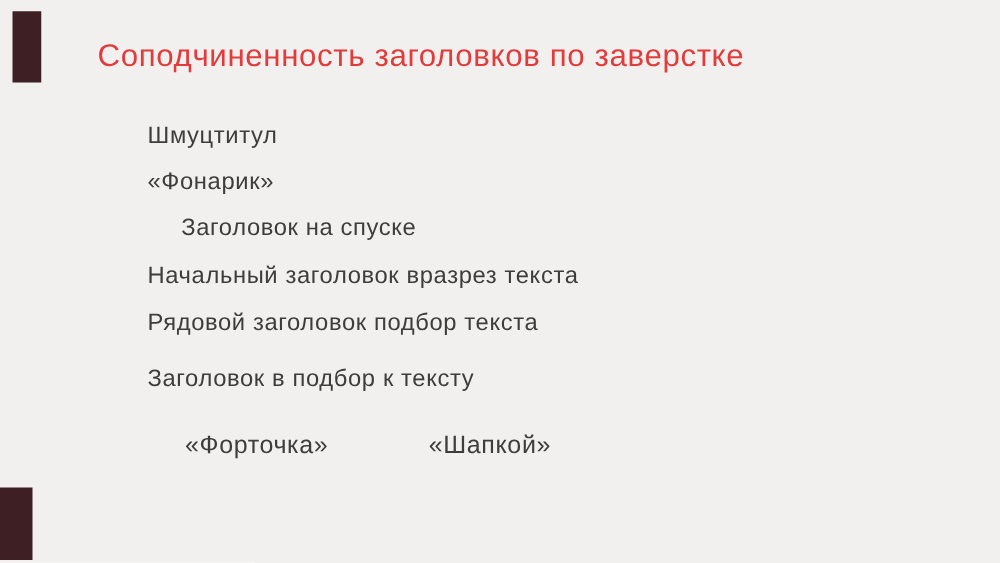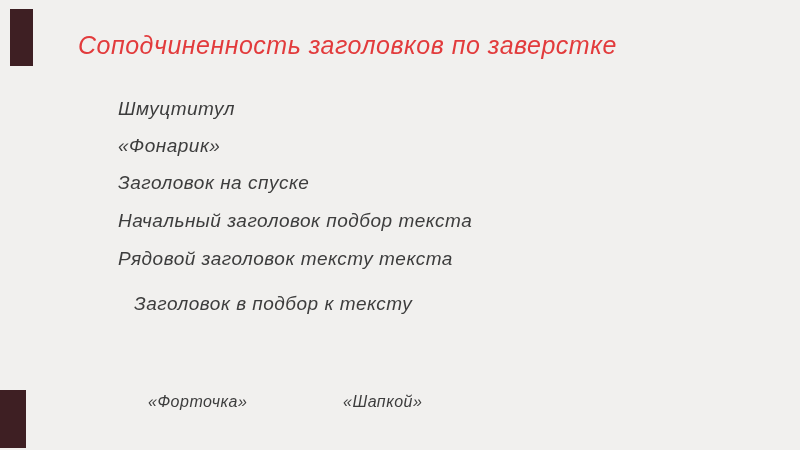--- a/index.html
+++ b/index.html
@@ -6,21 +6,20 @@
     margin: 0;
     padding: 0;
   }
   .slide {
     position: relative;
     width: 800px;
     height: 450px;
     overflow: hidden;
     background: var(--bg, #f1f0ee);
     font-family: "Liberation Sans", "DejaVu Sans", sans-serif;
-    font-style: italic;
   }
   .corner-accent {
     position: absolute;
     background: var(--corner, #3e1f23);
   }
   .corner-accent.top-left {
     left: 10px;
     top: 9px;
     width: 23px;
     height: 57px;
@@ -46,33 +45,32 @@
     position: absolute;
     left: 118px;
     font-size: 19px;
     font-weight: 400;
     letter-spacing: 0.5px;
     color: var(--text, #3d3d3d);
     white-space: nowrap;
   }
   .item-0 { top: 98px; }
   .item-1 { top: 135px; }
-  .item-2 { top: 172px; }
+  .item-2 { top: 172px; margin-left: 27px; }
   .item-3 { top: 210px; }
   .item-4 { top: 248px; }
-  .item-5 { top: 293px; margin-left: 16px; }
+  .item-5 { top: 293px; }
   .quoted-label {
     position: absolute;
     top: 345px;
-    font-size: 16px;
+    font-size: 20px;
     font-weight: 400;
     letter-spacing: 0.5px;
     color: var(--text, #3d3d3d);
     white-space: nowrap;
-    margin-top: 48px;
   }
   .quoted-left  { left: 148px; }
   .quoted-right { left: 343px; }
 </style>
 </head>
 <body>
 
 <div class="slide">
 
   <div class="corner-accent top-left"></div>
@@ -80,23 +78,23 @@
   <div class="corner-accent bottom-left"></div>
 
   <h1 class="slide-title">Соподчиненность заголовков по заверстке</h1>
 
   <div class="list-item item-0">Шмуцтитул</div>
 
   <div class="list-item item-1">«Фонарик»</div>
 
   <div class="list-item item-2">Заголовок на спуске</div>
 
-  <div class="list-item item-3">Начальный заголовок подбор текста</div>
+  <div class="list-item item-3">Начальный заголовок вразрез текста</div>
 
-  <div class="list-item item-4">Рядовой заголовок тексту текста</div>
+  <div class="list-item item-4">Рядовой заголовок подбор текста</div>
 
   <div class="list-item item-5">Заголовок в подбор к тексту</div>
 
   <span class="quoted-label quoted-left">«Форточка»</span>
 
   <span class="quoted-label quoted-right">«Шапкой»</span>
 
 </div>
 
 </body></html>

